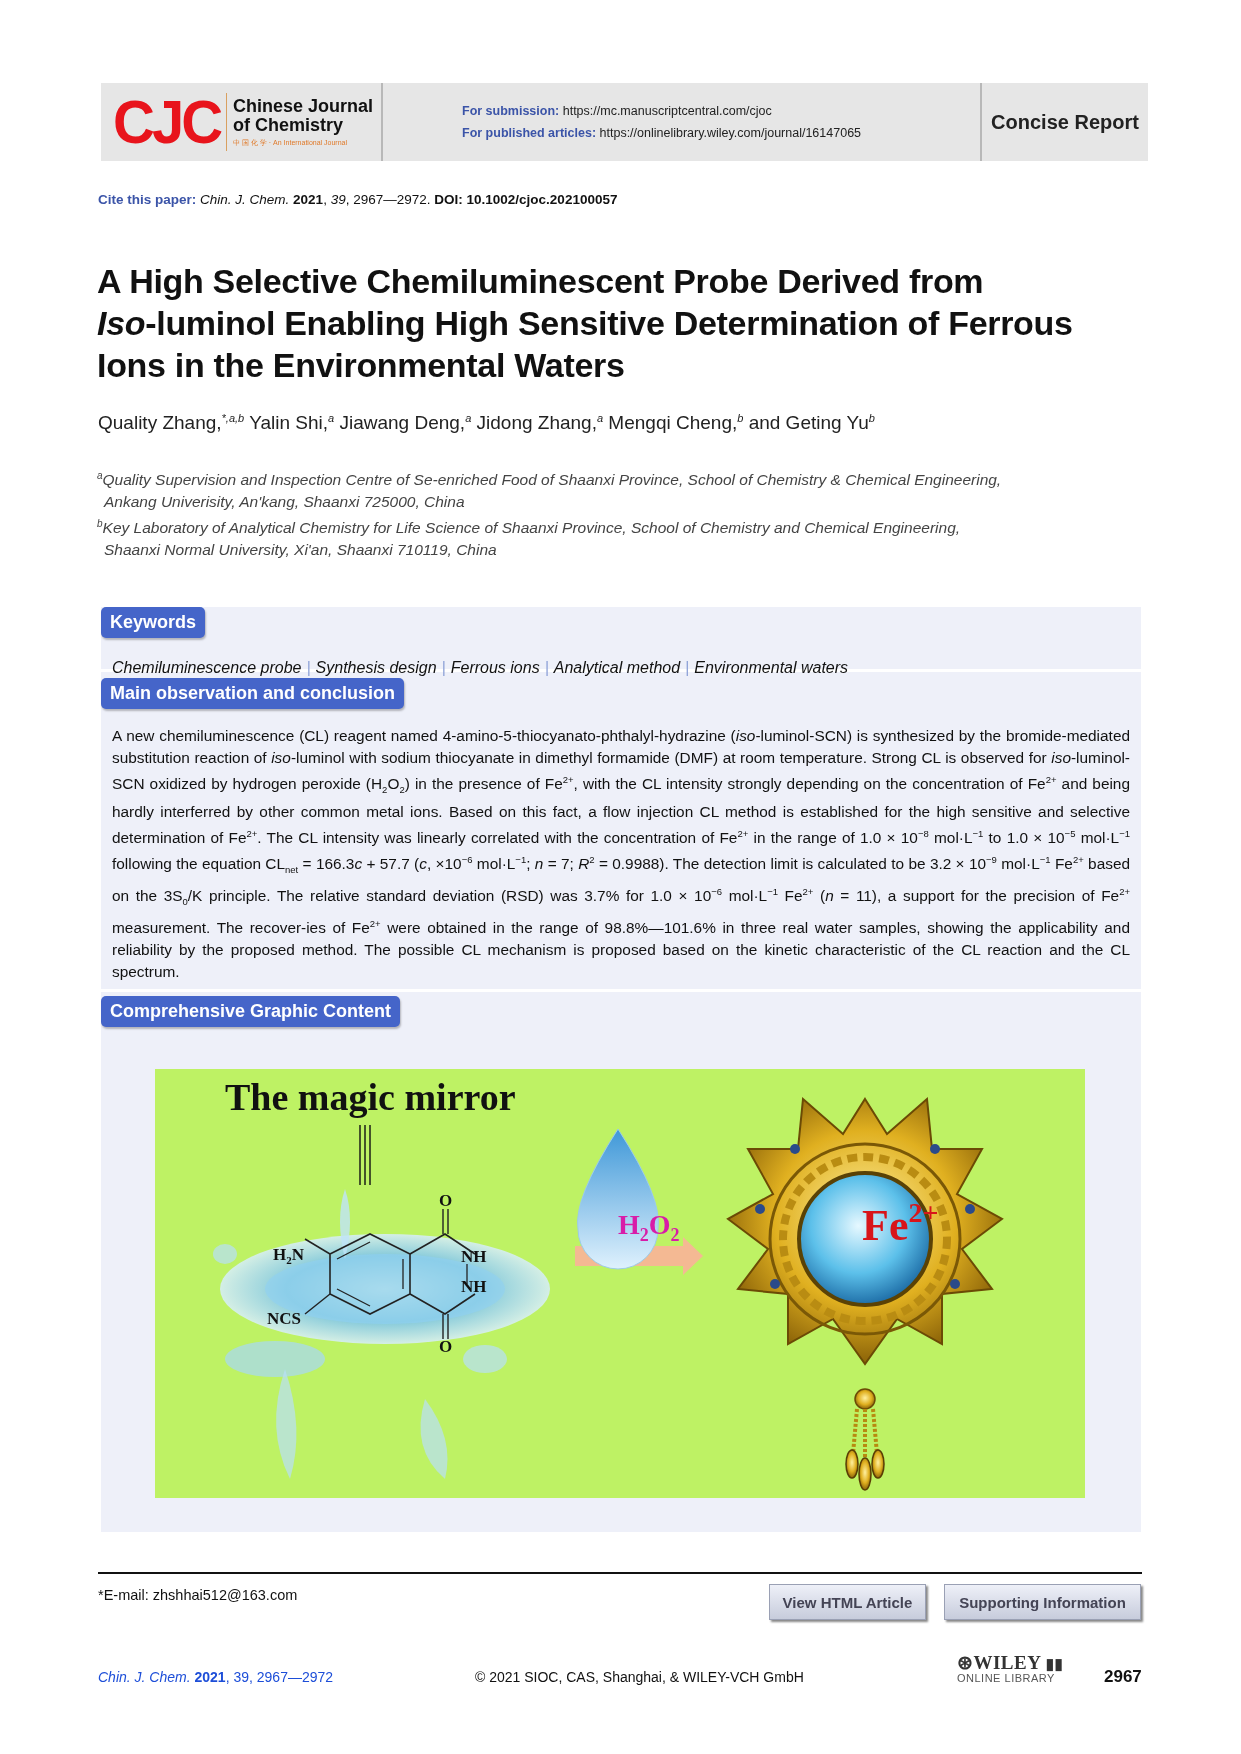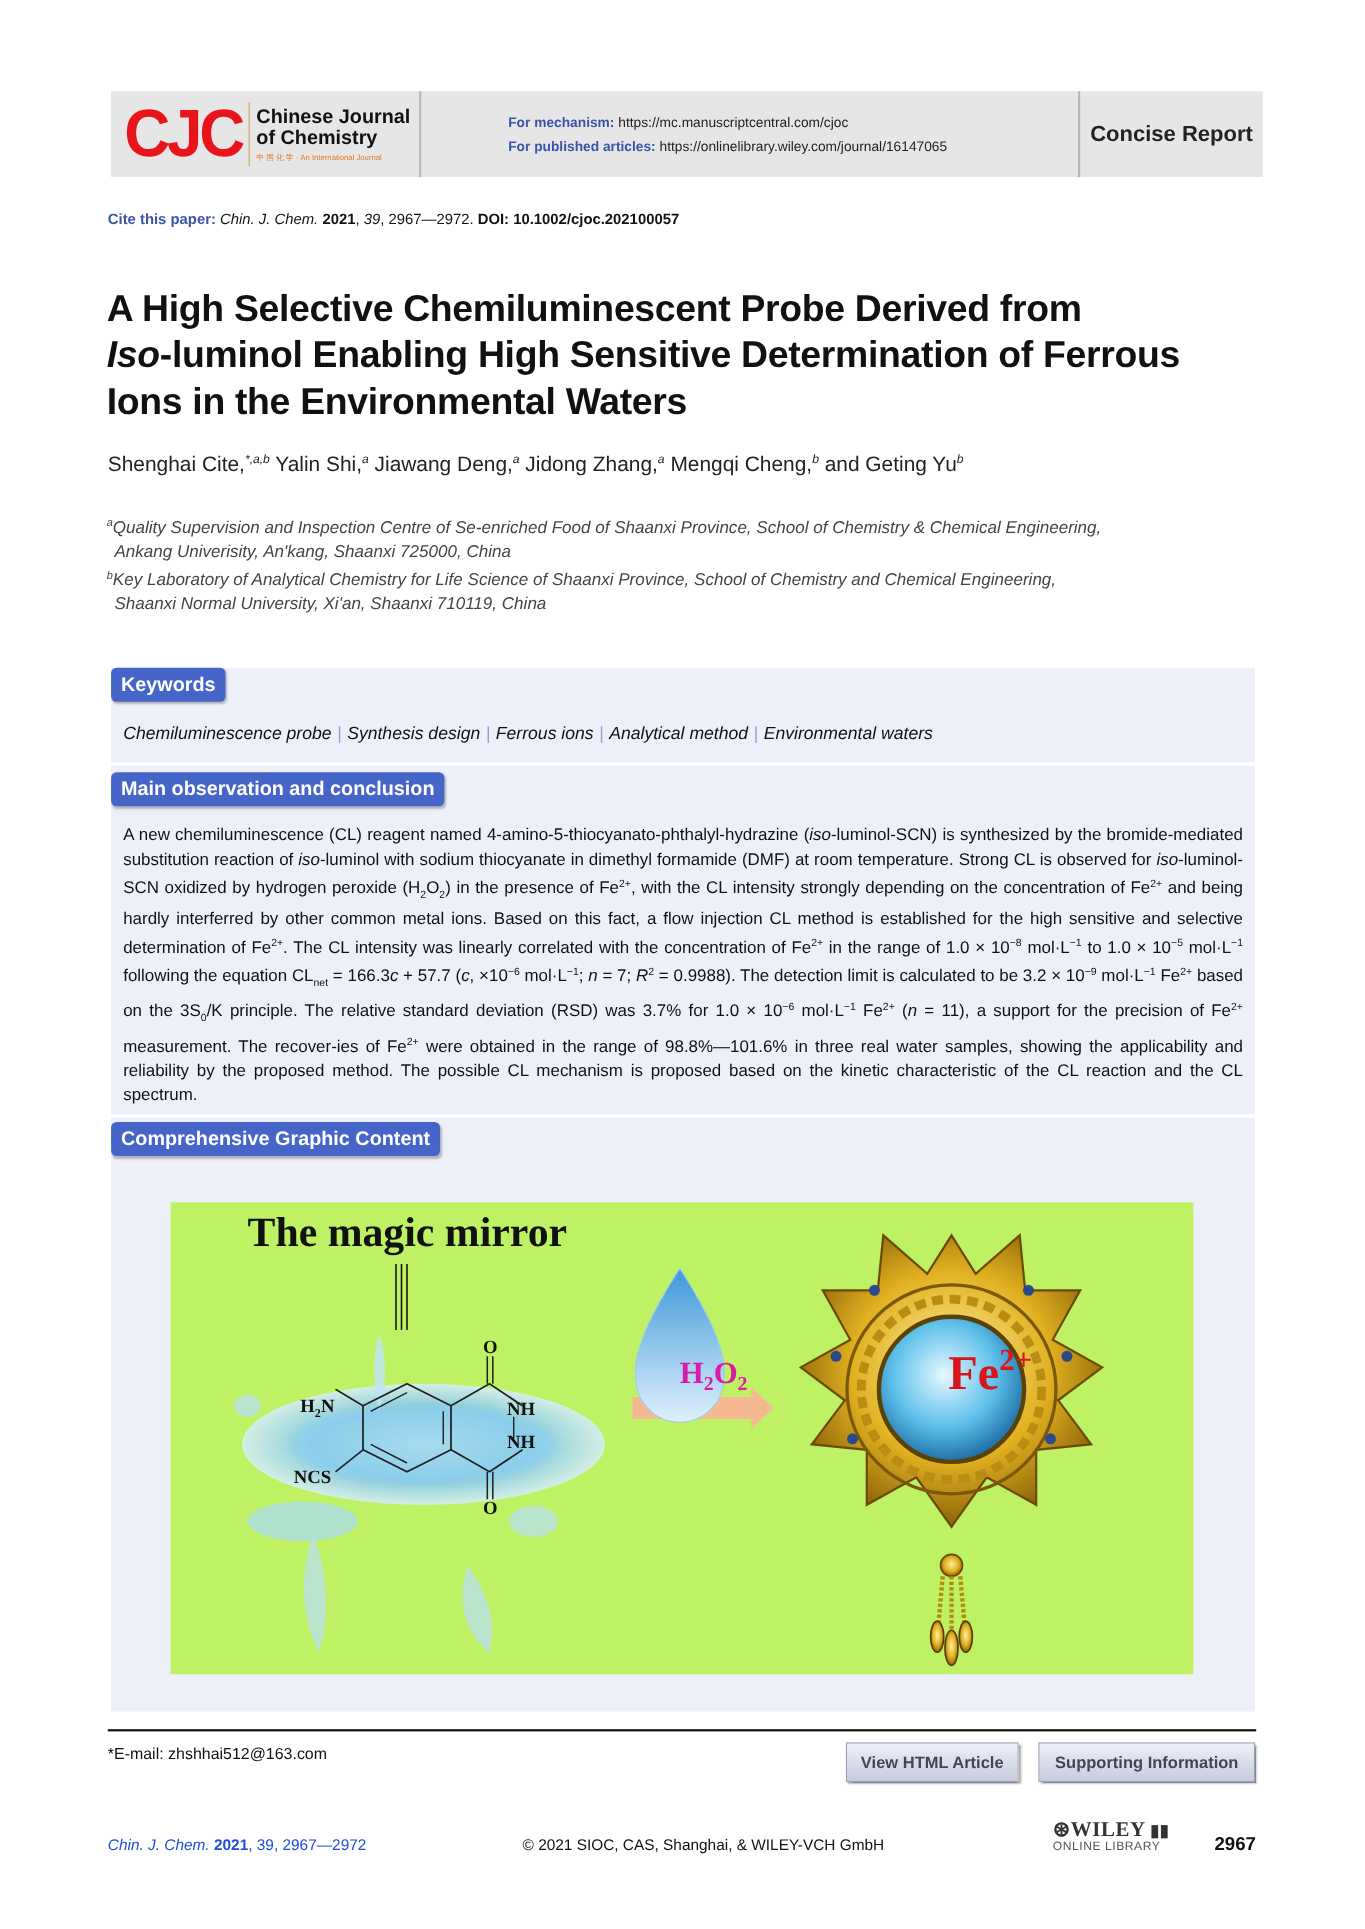--- a/index.html
+++ b/index.html
@@ -27,21 +27,21 @@
   .authors { position: absolute; left: 98px; top: 412px; font-size: 19px; color: #222; }
   .authors sup { font-size: 11px; font-style: italic; }
 
   .affils { position: absolute; left: 97px; top: 465px; width: 1020px; font-size: 15.5px; font-style: italic; color: #444; line-height: 22px; }
   .affils .ind { padding-left: 7px; }
   .affils sup { font-size: 10px; }
 
   
   .absbox { position: absolute; left: 101px; top: 607px; width: 1040px; background: #eef0f9; }
   .sec-tag { display: inline-block; background: #4565c9; color: #fff; font-weight: bold; font-size: 18px; padding: 5px 9px; border-radius: 5px; box-shadow: 1px 2px 2px rgba(0,0,0,0.25); }
-  .kw-section { height: 86px; position: relative; }
+  .kw-section { height: 62px; position: relative; }
   .kw-section .sec-tag { position: absolute; left: 0; top: 0; }
   .kw-list { position: absolute; left: 11px; top: 52px; font-size: 16px; color: #111; font-style: italic; }
   .kw-list .bar { color: #8fa3d8; margin: 0 5px; }
   .gap { height: 3px; background: #ffffff; }
   .main-section { position: relative; padding-top: 10px; height: 317px; }
   .main-section .sec-tag { position: absolute; left: 0; top: 6px; }
   .abstract { position: absolute; left: 11px; top: 53px; width: 1018px; font-size: 15.4px; line-height: 22px; text-align: justify; color: #111; }
   .abstract sup { font-size: 9.5px; vertical-align: 6px; }
   .abstract sub { font-size: 9.5px; }
   .graphic-section { position: relative; height: 540px; }
@@ -77,21 +77,21 @@
     <span class="cjc">CJC</span>
     <span class="sep"></span>
     <div class="jname">
       <span class="l1">Chinese Journal</span>
       <span class="l1">of Chemistry</span>
       <span class="l2">中 国 化 学 · An International Journal</span>
     </div>
   </div>
   <div class="links">
     <div>
-      <span class="lbl">For mechanism:</span>
+      <span class="lbl">For submission:</span>
       <span class="url">https://mc.manuscriptcentral.com/cjoc</span>
     </div>
     <div>
       <span class="lbl">For published articles:</span>
       <span class="url">https://onlinelibrary.wiley.com/journal/16147065</span>
     </div>
   </div>
   <div class="type">Concise Report</div>
 </div>
 
@@ -105,21 +105,21 @@
   <b>10.1002/cjoc.202100057</b>
 </div>
 
 <div class="title">
   <div>A High Selective Chemiluminescent Probe Derived from</div>
   <div><i>Iso</i><span>-luminol Enabling High Sensitive Determination of Ferrous</span></div>
   <div>Ions in the Environmental Waters</div>
 </div>
 
 <div class="authors">
-  <span><span>Shenghai Cite,</span><sup>*,a,b</sup></span>
+  <span><span>Quality Zhang,</span><sup>*,a,b</sup></span>
   <span><span>Yalin Shi,</span><sup>a</sup></span>
   <span><span>Jiawang Deng,</span><sup>a</sup></span>
   <span><span>Jidong Zhang,</span><sup>a</sup></span>
   <span><span>Mengqi Cheng,</span><sup>b</sup></span>
   <span><span>and Geting Yu</span><sup>b</sup></span>
 </div>
 
 <div class="affils">
   <div><sup>a</sup><span>Quality Supervision and Inspection Centre of Se-enriched Food of Shaanxi Province, School of Chemistry &amp; Chemical Engineering,</span></div>
   <div class="ind">Ankang Univerisity, An'kang, Shaanxi 725000, China</div>

